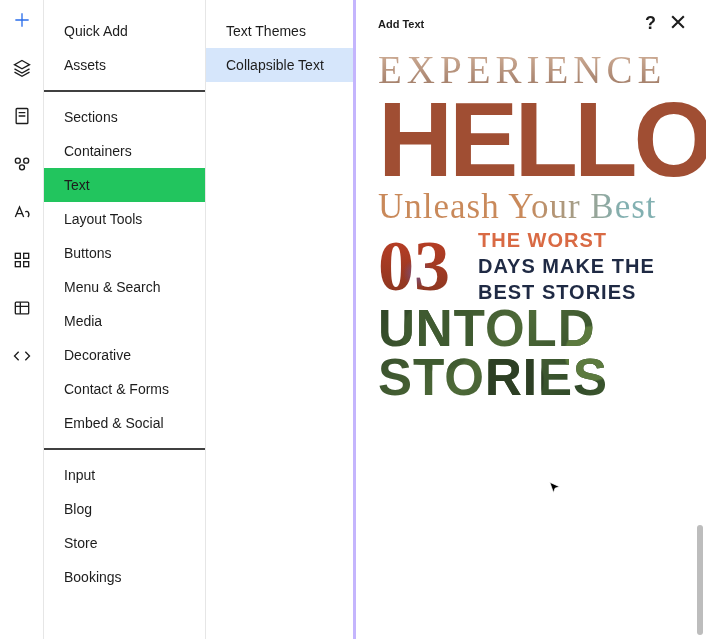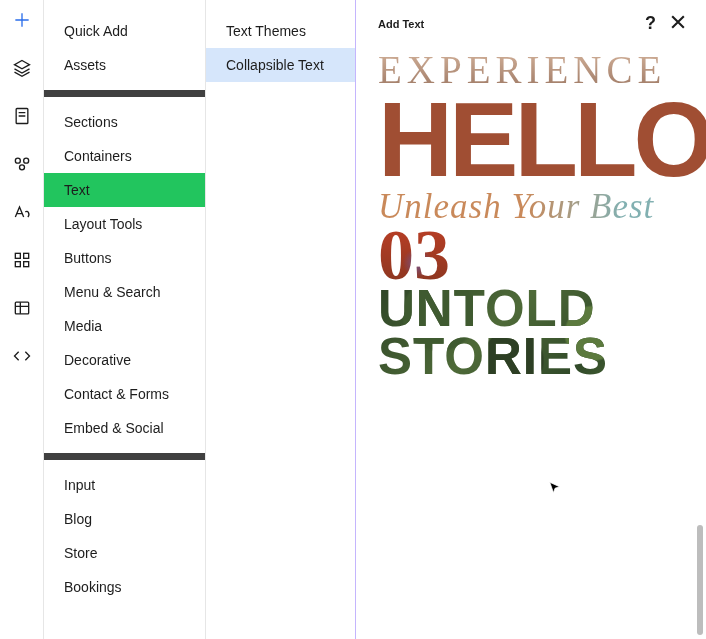--- a/index.html
+++ b/index.html
@@ -41,42 +41,42 @@
 
     
     .categories {
       width: 162px;
       flex: 0 0 162px;
       border-right: 1px solid #e6e6e6;
       padding-top: 14px;
       overflow-y: auto;
     }
     .cat-group {
-      border-bottom: 7px solid #404040;
+      border-bottom: 2px solid #404040;
       padding-bottom: 8px;
       margin-bottom: 8px;
     }
     .cat-group:last-child { border-bottom: none; }
     .cat-item {
       padding: 9px 20px;
       cursor: pointer;
       white-space: nowrap;
       color: #1d1d1d;
       font-size: 14px;
     }
     .cat-item.selected {
       background: #22c55e;
       color: #1d1d1d;
     }
 
     
     .subcategories {
       width: 150px;
       flex: 0 0 150px;
-      border-right: 1px solid #c4b5fd;
+      border-right: 3px solid #c4b5fd;
       padding-top: 14px;
     }
     .sub-item {
       padding: 9px 20px;
       cursor: pointer;
       white-space: nowrap;
       color: #1d1d1d;
       font-size: 14px;
     }
     .sub-item.selected {
@@ -136,21 +136,20 @@
       font-weight: 900;
       font-size: 106px;
       letter-spacing: -4px;
       line-height: 0.9;
       color: #a04e33;
       transform: scaleX(0.98);
       transform-origin: left center;
     }
     .sample-unleash {
       font-family: 'Times New Roman', serif;
-      font-style: italic;
       font-size: 35px;
       letter-spacing: 1px;
       background: linear-gradient(90deg, #c9895a 0%, #c9895a 48%, #82b0b1 80%);
       -webkit-background-clip: text;
       background-clip: text;
       color: transparent;
     }
     .sample-03-row {
       display: flex;
       align-items: center;
@@ -309,20 +308,25 @@
 
   <div class="preview-body">
     <div class="sample sample-experience">EXPERIENCE</div>
 
     <div class="sample sample-hello">HELLO</div>
 
     <div class="sample sample-unleash">Unleash Your Best</div>
 
     <div class="sample sample-03-row">
       <div class="sample-03-num">03</div>
+      <div class="sample-03-text">
+        <div class="sample-03-line1">THE WORST</div>
+        <div class="sample-03-line2">DAYS MAKE THE</div>
+        <div class="sample-03-line2">BEST STORIES</div>
+      </div>
     </div>
 
     <div class="sample sample-untold">
       <div>UNTOLD</div>
       <div>STORIES</div>
     </div>
 
     <div class="scroll-indicator"></div>
 
     <svg class="cursor-overlay" style="left:190px; top:435px;" viewBox="0 0 24 24">

